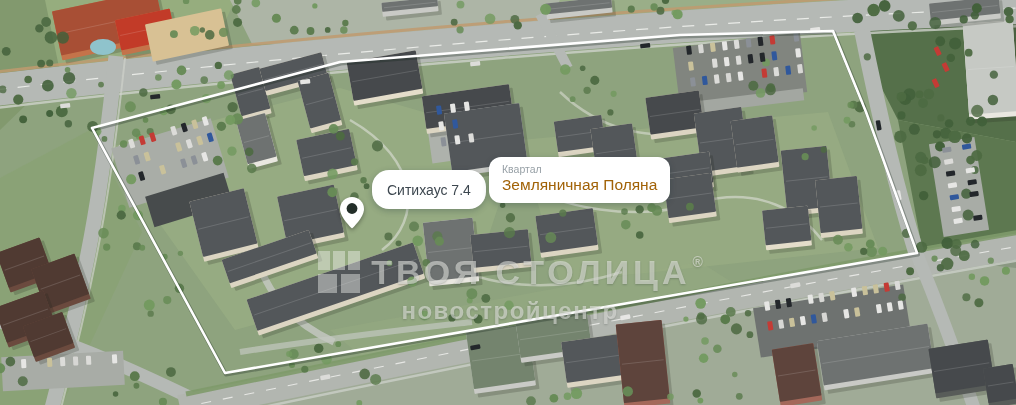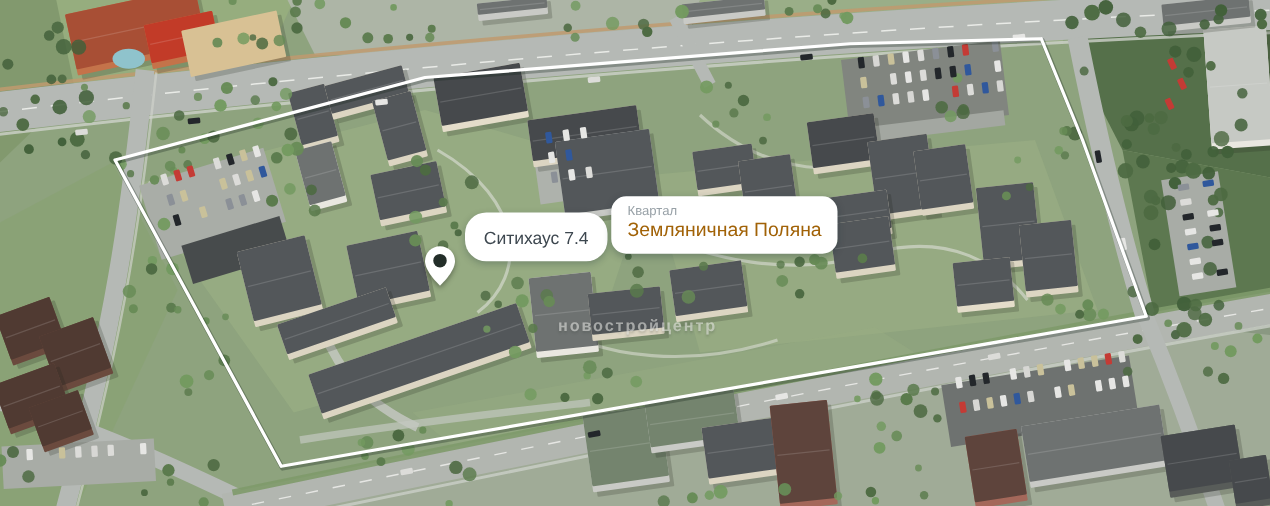--- a/index.html
+++ b/index.html
@@ -38,21 +38,21 @@
     color:rgba(236,237,233,.55);pointer-events:none;user-select:none;
   }
   .wm-row{display:flex;align-items:center;gap:10px;}
   .wm-logo{width:44px;height:44px;opacity:.55;}
   .wm-brand{
     font-size:34px;font-weight:bold;letter-spacing:4px;white-space:nowrap;
     text-shadow:0 1px 2px rgba(55,65,58,.28);
   }
   .wm-brand sup{font-size:14px;letter-spacing:0;position:relative;top:-4px;margin-left:2px;}
   .wm-tagline{
-    font-size:13px;font-weight:bold;letter-spacing:1.5px;margin-top:3px;
+    font-size:24px;font-weight:bold;letter-spacing:1.5px;margin-top:3px;
     text-shadow:0 1px 2px rgba(55,65,58,.25);white-space:nowrap;
   }
 </style>
 </head>
 <body>
 
 <div id="stage">
 
   <svg id="scene" viewBox="0 0 1016 405">
     <g id="terrain">
@@ -751,20 +751,30 @@
         <rect x="900" y="190" width="10" height="4.5" rx="1" fill="#e6e6e4" transform="rotate(80 900 190)"></rect>
         <rect x="938" y="46" width="9" height="5" rx="1" fill="#c43b35" transform="rotate(65 938 46)"></rect>
         <rect x="946" y="62" width="9" height="5" rx="1" fill="#c43b35" transform="rotate(65 946 62)"></rect>
         <rect x="936" y="78" width="9" height="5" rx="1" fill="#c43b35" transform="rotate(65 936 78)"></rect>
       </g>
     <polygon id="boundaryShadow" points="93,129.5 341,63.5 681,36.5 834,32.5 867,113.5 918,254.5 226,374.5" fill="none" stroke="rgba(20,35,25,0.30)" stroke-width="4" stroke-linejoin="round"></polygon>
     <polygon id="boundary" points="92,128 340,62 680,35 833,31 866,112 917,253 225,373" fill="none" stroke="#ffffff" stroke-width="2.6" stroke-linejoin="round"></polygon>
   </svg>
 
   <div class="wm">
+    <div class="wm-row">
+      <svg class="wm-logo" viewBox="0 0 44 44">
+        <rect x="1" y="1" width="12" height="19" fill="rgba(240,241,237,.8)"></rect>
+        <rect x="16" y="1" width="12" height="19" fill="rgba(240,241,237,.8)"></rect>
+        <rect x="31" y="1" width="12" height="19" fill="rgba(240,241,237,.8)"></rect>
+        <rect x="1" y="24" width="19" height="19" fill="rgba(240,241,237,.8)"></rect>
+        <rect x="24" y="24" width="19" height="19" fill="rgba(240,241,237,.8)"></rect>
+      </svg>
+      <div class="wm-brand"><span>ТВОЯ СТОЛИЦА</span><sup>®</sup></div>
+    </div>
     <div class="wm-tagline">новостройцентр</div>
   </div>
 
   <button class="pin" title="">
     <svg width="28" height="34" viewBox="0 0 28 34">
       <path d="M14 1 C7.3 1 2 6.3 2 13 c0 8.5 12 19.5 12 19.5 S26 21.5 26 13 C26 6.3 20.7 1 14 1 Z" fill="#ffffff"></path>
       <circle cx="14" cy="12.5" r="5.4" fill="#232e29"></circle>
     </svg>
   </button>
 

